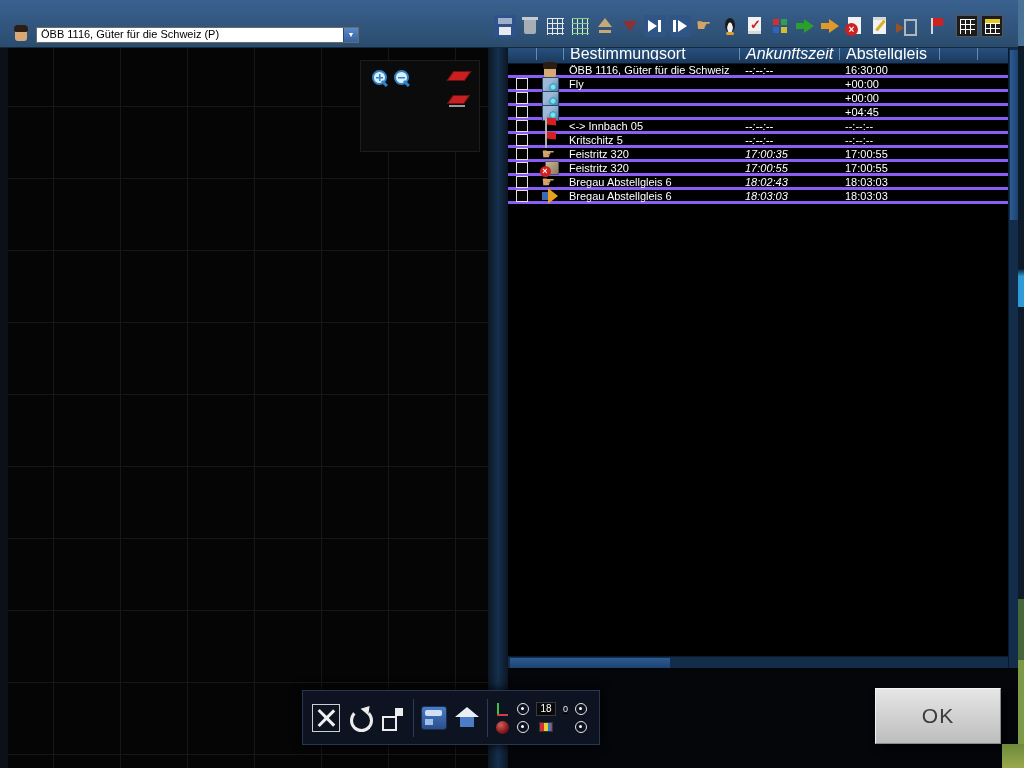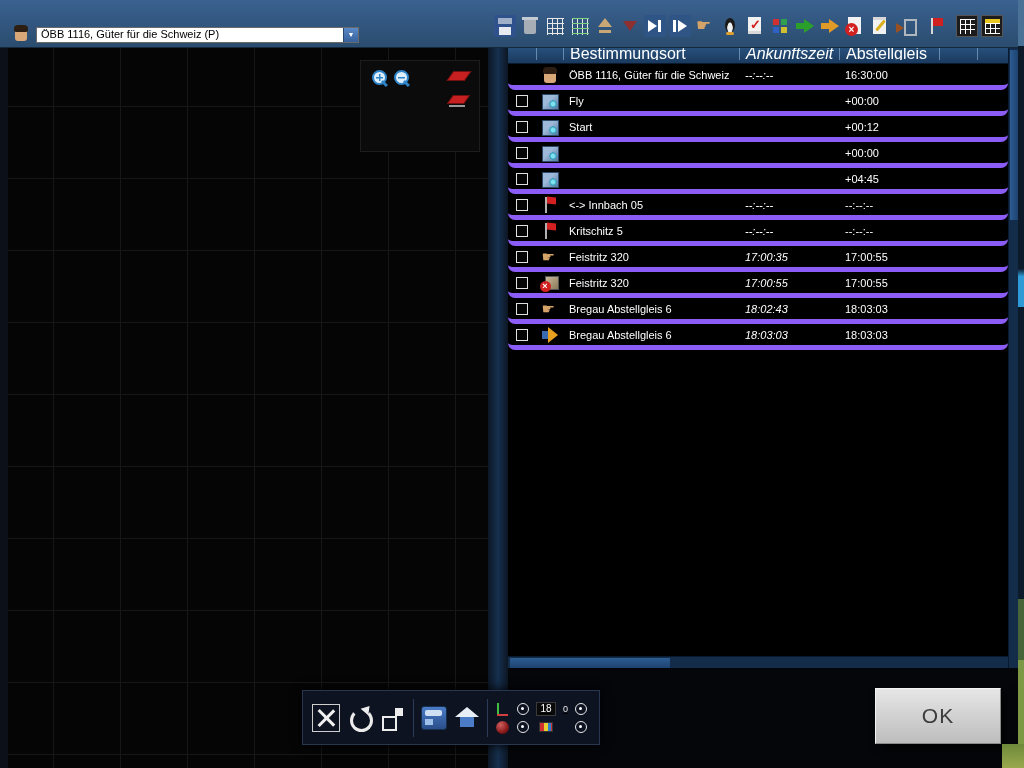--- a/index.html
+++ b/index.html
@@ -110,21 +110,21 @@
   .thead .c{border-left:1px solid rgba(140,175,210,.65);height:12px;line-height:12px;padding-left:6px;
     white-space:nowrap;overflow:hidden;}
   .thead .c0{border-left:none;}
   .c0{width:28px;flex:0 0 28px;}
   .c1{width:27px;flex:0 0 27px;display:flex;align-items:center;justify-content:center;}
   .c2{width:176px;flex:0 0 176px;}
   .c3{width:100px;flex:0 0 100px;font-style:italic;}
   .c4{width:100px;flex:0 0 100px;}
   .c5{width:38px;flex:0 0 38px;}
   .c6{width:31px;flex:0 0 31px;}
-  .row{display:flex;height:26px;align-items:center;border-bottom:5px solid #8b5cf6;color:#fff;font-size:11px;border-radius:7px;}
+  .row{display:flex;height:14px;align-items:center;border-bottom:3px solid #8b5cf6;color:#fff;font-size:11px;}
   .row .c0{display:flex;align-items:center;justify-content:center;}
   .chk{width:12px;height:12px;border:1px solid #e0e0e0;background:#050505;}
   .dest,.time{padding-left:6px;white-space:nowrap;overflow:hidden;}
 
   .ri{width:20px;height:20px;position:relative;display:inline-block;}
   .ri-driver-avatar::before{left:4px;top:6px;width:12px;height:12px;background:#d9a878;border-radius:3px;}
   .ri-driver-avatar::after{left:3px;top:2px;width:14px;height:7px;background:#2c1e12;border-radius:4px 4px 2px 2px;}
   .ri-command::before{left:2px;top:3px;width:15px;height:14px;border:1px solid #2c4a6a;
     background:linear-gradient(135deg,#9db8d8 0 40%,#54789f 100%);}
   .ri-command::after{left:9px;top:9px;width:8px;height:8px;border-radius:50%;
@@ -275,33 +275,20 @@
     <div class="c5"></div>
     <div class="c6"></div>
   </div>
       <div class="row">
     <div class="c0">
           <span class="chk"></span>
         </div>
     <div class="c1">
           <span class="ri ri-command"></span>
         </div>
-    <div class="c2 dest">Start</div>
-    <div class="c3 time"></div>
-    <div class="c4 time">+00:12</div>
-    <div class="c5"></div>
-    <div class="c6"></div>
-  </div>
-      <div class="row">
-    <div class="c0">
-          <span class="chk"></span>
-        </div>
-    <div class="c1">
-          <span class="ri ri-command"></span>
-        </div>
     <div class="c2 dest"></div>
     <div class="c3 time"></div>
     <div class="c4 time">+00:00</div>
     <div class="c5"></div>
     <div class="c6"></div>
   </div>
       <div class="row">
     <div class="c0">
           <span class="chk"></span>
         </div>

